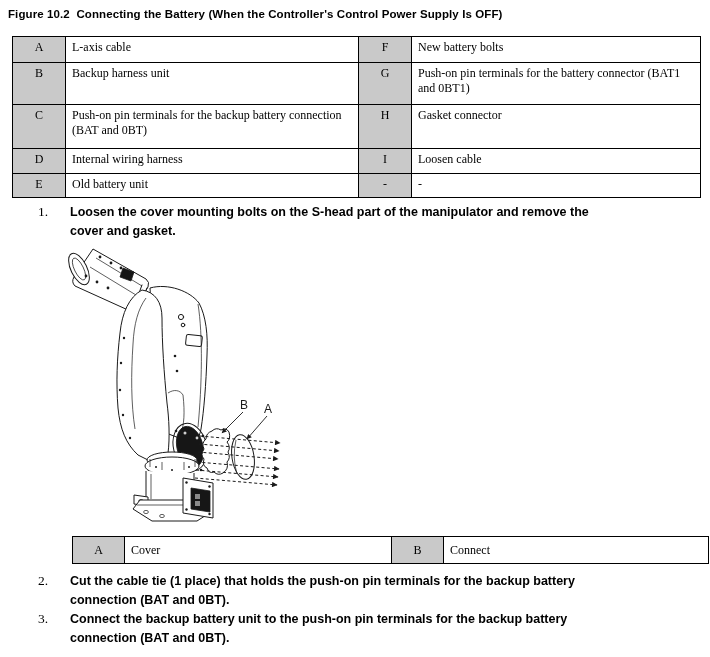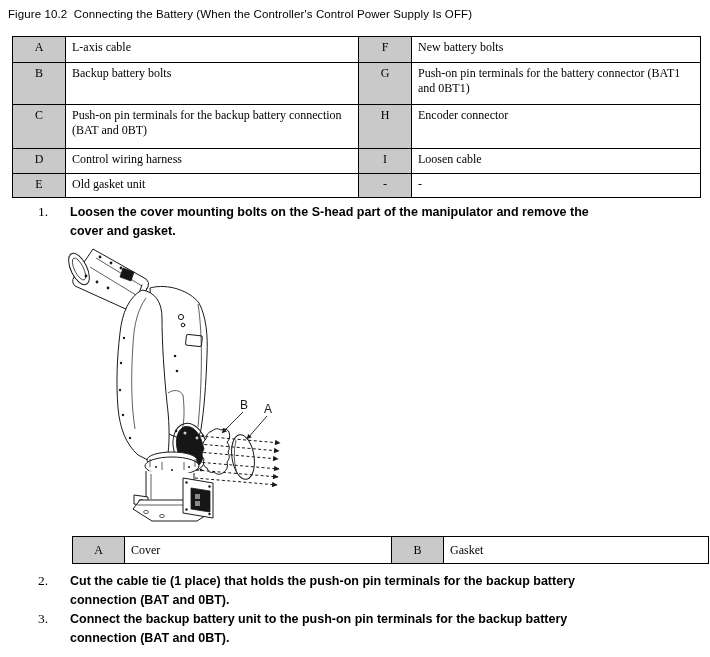--- a/index.html
+++ b/index.html
@@ -9,21 +9,21 @@
     font-family: "Liberation Sans", sans-serif;
     color: #000;
     position: relative;
     overflow: hidden;
   }
   .page { position: absolute; left: 0; top: 0; width: 710px; height: 657px; background: #fff; }
 
   .fig-title {
     position: absolute; left: 8px; top: 8px;
     font-family: "Liberation Sans", sans-serif;
-    font-size: 11.5px; font-weight: normal;
+    font-size: 11.5px; font-weight: bold;
     white-space: pre;
     letter-spacing: 0.1px;
   }
 
   table.legend {
     position: absolute; left: 12px; top: 36px;
     width: 688px;
     border-collapse: collapse;
     table-layout: fixed;
     font-family: "Liberation Serif", serif;
@@ -122,39 +122,39 @@
     </colgroup>
     <tbody>
       <tr class="r1">
         <td class="key">A</td>
         <td>L-axis cable</td>
         <td class="key">F</td>
         <td>New battery bolts</td>
       </tr>
       <tr class="r2">
         <td class="key">B</td>
-        <td>Backup battery bolts</td>
+        <td>Backup harness unit</td>
         <td class="key">G</td>
         <td>Push-on pin terminals for the battery connector (BAT1 and 0BT1)</td>
       </tr>
       <tr class="r3">
         <td class="key">C</td>
         <td>Push-on pin terminals for the backup battery connection (BAT and 0BT)</td>
         <td class="key">H</td>
-        <td>Encoder connector</td>
+        <td>Gasket connector</td>
       </tr>
       <tr class="r4">
         <td class="key">D</td>
-        <td>Control wiring harness</td>
+        <td>Internal wiring harness</td>
         <td class="key">I</td>
         <td>Loosen cable</td>
       </tr>
       <tr class="r5">
         <td class="key">E</td>
-        <td>Old gasket unit</td>
+        <td>Old battery unit</td>
         <td class="key">-</td>
         <td>-</td>
       </tr>
     </tbody>
   </table>
 
   <div class="step" id="step-1">
     <span class="num">1.</span>
     <div class="text">
       <div>Loosen the cover mounting bolts on the S-head part of the manipulator and remove the</div>
@@ -291,21 +291,21 @@
       <col class="cc-key">
         <col class="cc-desc1">
         <col class="cc-key">
         <col class="cc-desc2">
     </colgroup>
     <tbody>
       <tr>
         <td class="key">A</td>
         <td>Cover</td>
         <td class="key">B</td>
-        <td>Gasket</td>
+        <td>Connect</td>
       </tr>
     </tbody>
   </table>
 
   <div class="step" id="step-2">
     <span class="num">2.</span>
     <div class="text">
       <div>Cut the cable tie (1 place) that holds the push-on pin terminals for the backup battery</div>
       <div>connection (BAT and 0BT).</div>
     </div>

